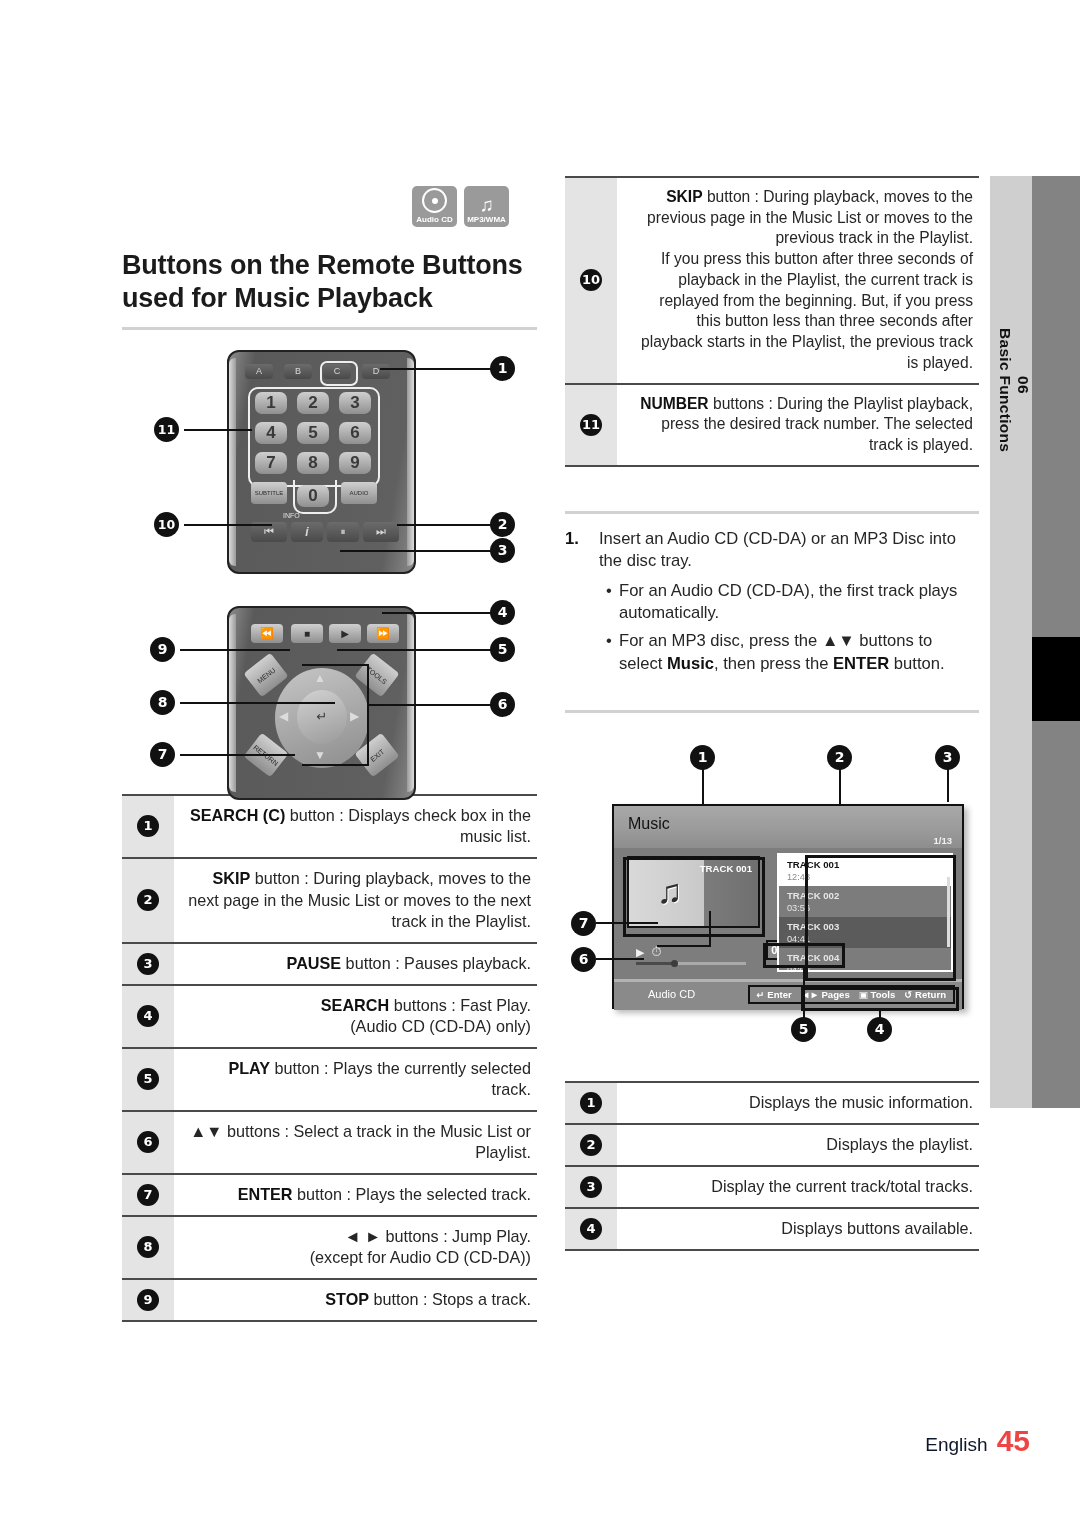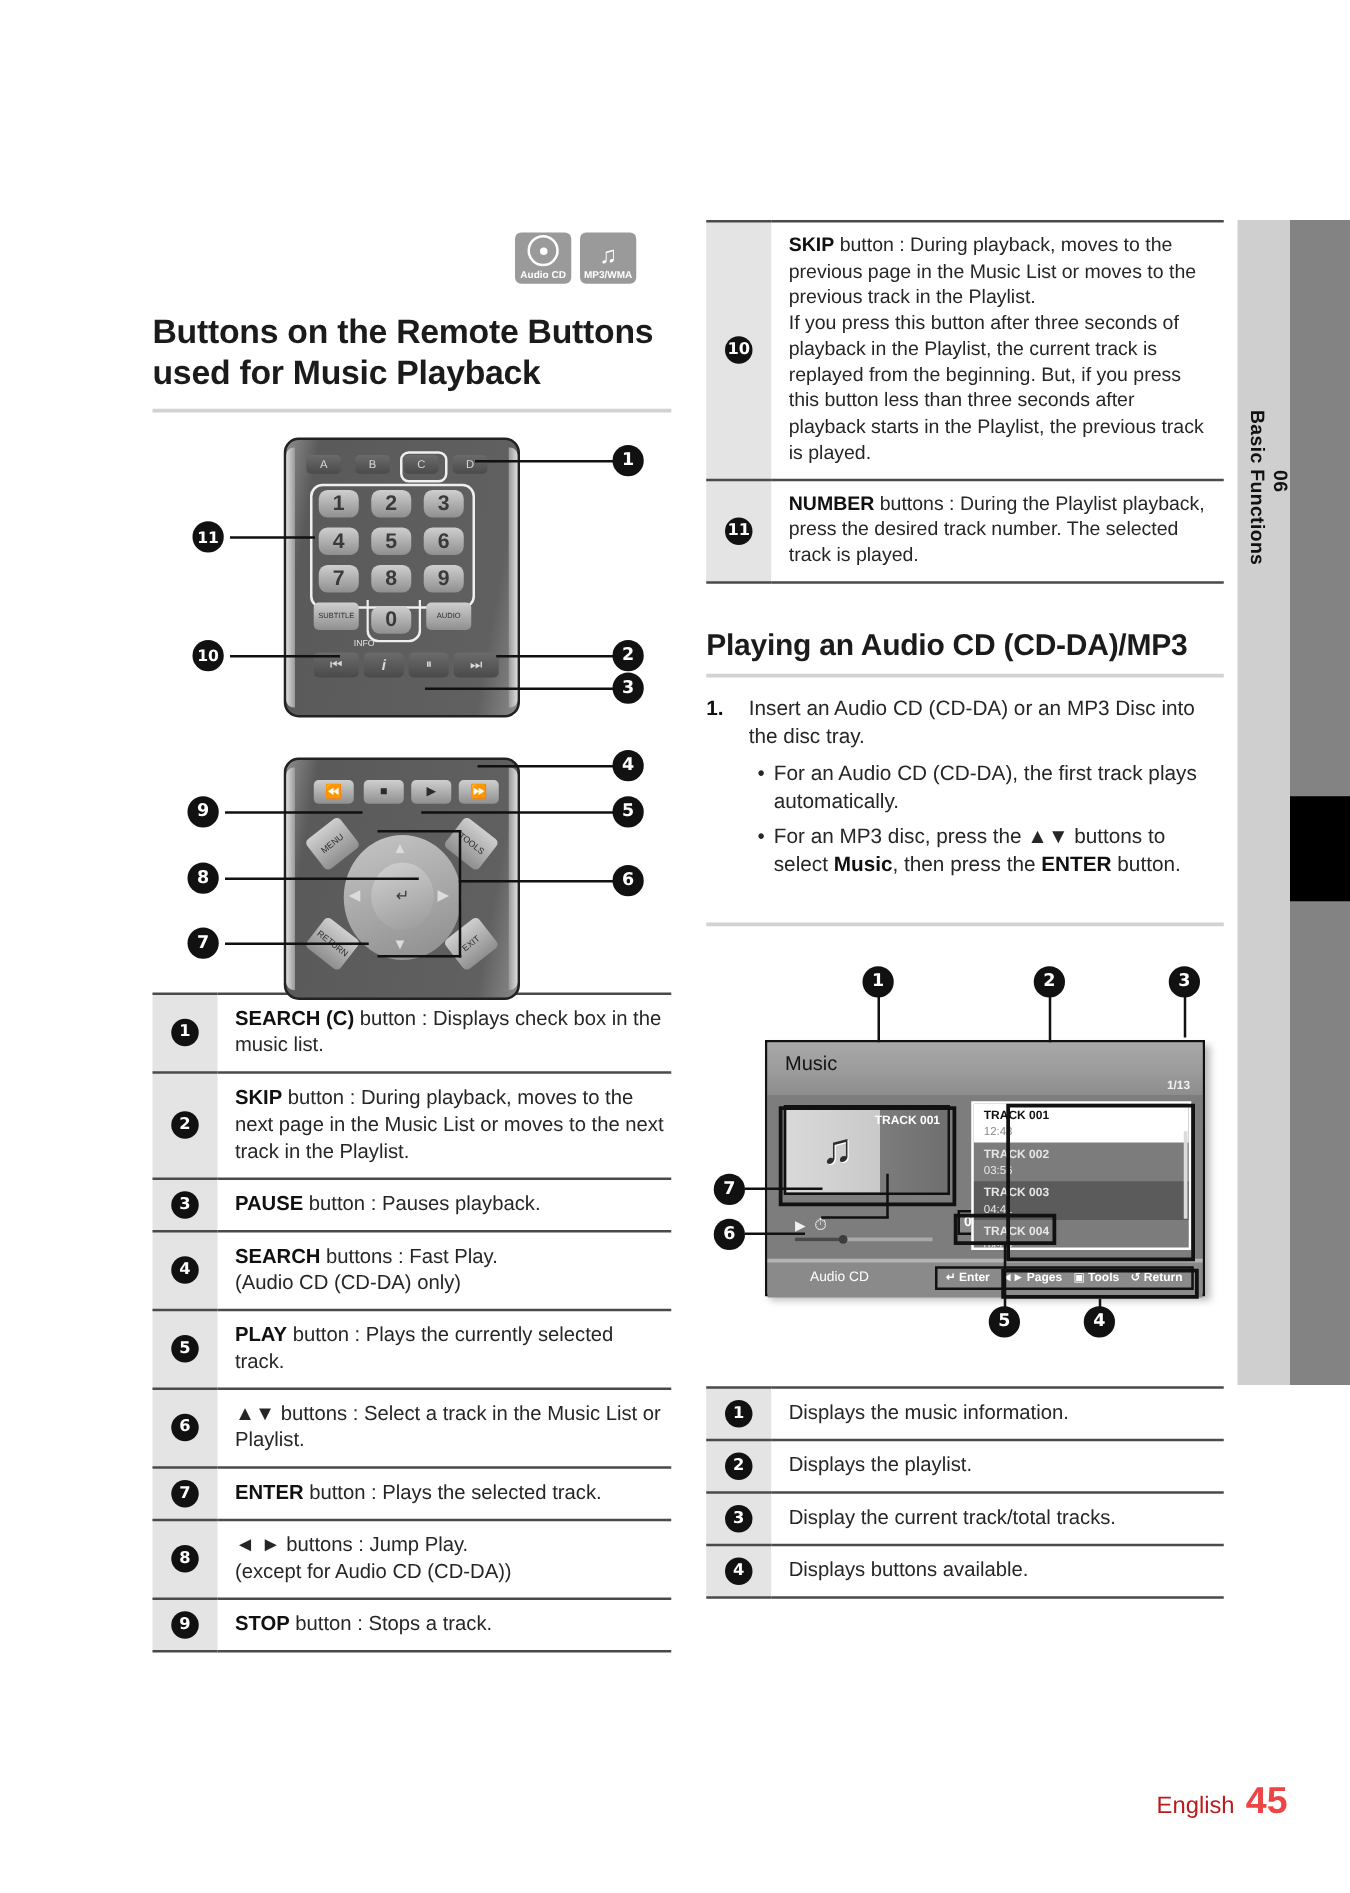--- a/index.html
+++ b/index.html
@@ -46,21 +46,21 @@
   h1.main-title{
     font-size:27px;font-weight:bold;line-height:1.22;margin:22px 0 0 0;letter-spacing:-.2px;
   }
   .rule-thick{height:3px;background:#d2d2d2;margin-top:12px;}
   h2.sub-title{font-size:24px;font-weight:bold;margin:0;letter-spacing:-.2px;}
   h2.sub-title.small{font-size:19.5px;}
 
   
   .ntable{width:100%;border-collapse:collapse;}
   .ntable td{vertical-align:middle;border-top:2px solid #4a4a4a;border-bottom:2px solid #4a4a4a;}
-  .ntable tr td{border-bottom:none;}
+  .ntable tr td{border-bottom:none;text-align:right;}
   .ntable tr:last-child td{border-bottom:2px solid #4a4a4a;}
   .ntable td.numc{
     width:52px;background:#e4e4e4;text-align:center;padding:9px 0;
   }
   .ntable td.txtc{padding:9px 6px 9px 14px;font-size:16.2px;line-height:1.33;color:#262626;}
   .ntable.tight td.txtc{font-size:15.6px;}
   .cnum{
     display:inline-block;width:22px;height:22px;border-radius:50%;
     background:#111;color:#fff;font-size:13px;font-weight:bold;
     line-height:22px;text-align:center;font-family:"DejaVu Sans",sans-serif;
@@ -149,21 +149,21 @@
   .tv-foot .src{position:absolute;left:34px;top:6px;font-size:11px;color:#fff;}
   .tv-foot .keys{position:absolute;right:7px;top:3px;height:19px;border:2px solid #111;
      box-sizing:border-box;display:flex;align-items:center;gap:9px;padding:0 7px;color:#fff;
      font-size:9.6px;font-weight:bold;background:#8a8a8a;}
   .tv-foot .keys span.g{letter-spacing:-.5px;}
 
   .obox{position:absolute;border:3px solid #111;box-sizing:border-box;}
 
   
   .footer{position:absolute;left:0;top:1424px;width:1030px;text-align:right;}
-  .footer .lang{font-size:19px;color:#b91c1c;}
+  .footer .lang{font-size:19px;color:#0f172a;}
   .footer .pnum{font-size:30px;font-weight:bold;color:#ef4444;margin-left:9px;}
 </style>
 </head>
 <body>
 
 <div class="page">
 
   <div class="edge-light"></div>
   <div class="edge-dark"></div>
   <div class="edge-black"></div>
@@ -341,21 +341,20 @@
 If you press this button after three seconds of playback in the Playlist, the current track is replayed from the beginning. But, if you press this button less than three seconds after playback starts in the Playlist, the previous track is played.</span></td>
         </tr>
         <tr>
           <td class="numc"><span class="cnum w2">11</span></td>
           <td class="txtc"><b class="k">NUMBER</b><span> buttons : During the Playlist playback, press the desired track number. The selected track is played.</span></td>
         </tr>
       </tbody>
     </table>
 
     <div style="height:36px"></div>
-    <h2 class="sub-title">Playing an Audio CD (CD-DA)/MP3</h2>
     <div class="rule-thick" style="margin-top:8px"></div>
 
     <ol class="steps">
       <li>
         <span class="mk">1.</span>
         <div style="flex:1">
           <div>Insert an Audio CD (CD-DA) or an MP3 Disc into the disc tray.</div>
           <ul class="bul">
             <li>
               <span class="dot">•</span>

